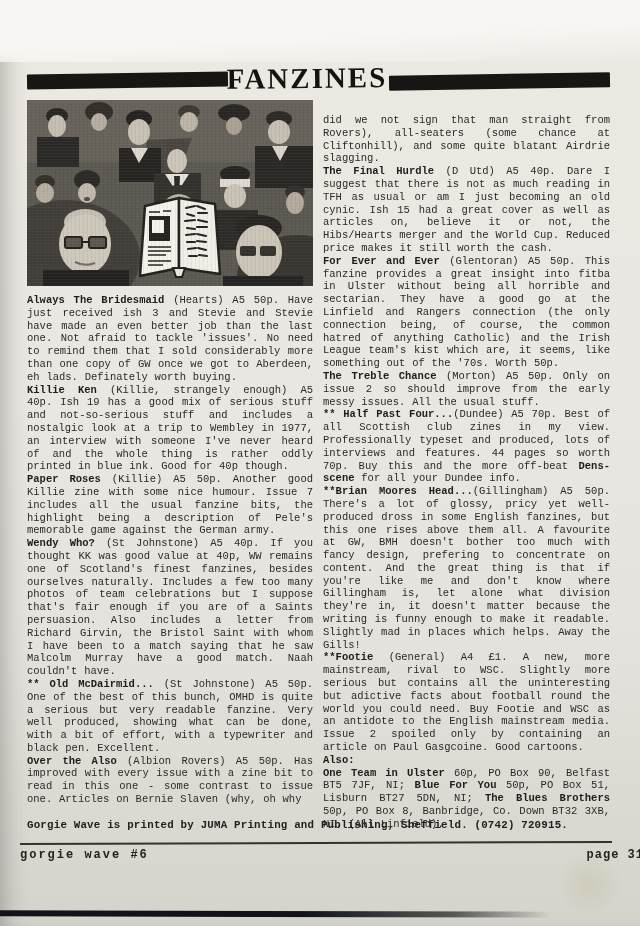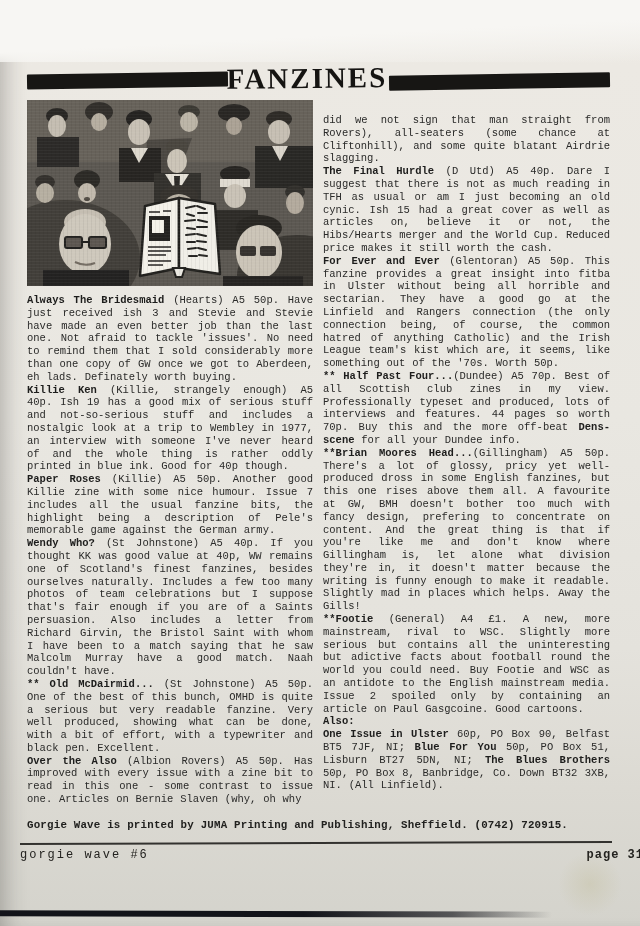--- a/index.html
+++ b/index.html
@@ -43,21 +43,21 @@
     margin:0;font-size:10.5px;line-height:12.8px;text-align:justify;
     word-spacing:.5px;color:#2a2a29;
   }
   .para b{font-weight:700;color:#1d1d1c;}
   .printer{
     position:absolute;left:27px;top:819px;width:583px;
     font-size:10.8px;font-weight:700;color:#21211f;letter-spacing:.2px;
   }
   .footer-rule{position:absolute;left:20px;top:842px;width:592px;height:2px;background:#33322f;transform:rotate(-0.2deg);}
   .footer-left{
-    position:absolute;left:20px;top:848px;font-size:12px;font-weight:400;
+    position:absolute;left:20px;top:848px;font-size:12px;font-weight:700;
     letter-spacing:2px;color:#23221f;
   }
   .footer-right{
     position:absolute;right:28px;top:848px;font-size:12px;font-weight:700;
     letter-spacing:1px;color:#23221f;
   }
   .bottom-edge{
     position:absolute;left:0;top:911px;width:552px;height:6px;
     background:linear-gradient(to right,#121319 0 55%,rgba(18,19,25,.65) 82%,rgba(18,19,25,0) 100%);
     border-radius:0 3px 3px 0;transform:rotate(0.15deg);
@@ -161,25 +161,26 @@
     <p class="para"><b>Paper Roses</b><span> (Killie) A5 50p. Another good Killie zine with some nice humour. Issue 7 includes all the usual fanzine bits, the highlight being a description of Pele's memorable game against the German army.</span></p>
     <p class="para"><b>Wendy Who?</b><span> (St Johnstone) A5 40p. If you thought KK was good value at 40p, WW remains one of Scotland's finest fanzines, besides ourselves naturally. Includes a few too many photos of team celebrations but I suppose that's fair enough if you are of a Saints persuasion. Also includes a letter from Richard Girvin, the Bristol Saint with whom I have been to a match saying that he saw Malcolm Murray have a good match. Naah couldn't have.</span></p>
     <p class="para"><b>** Old McDairmid...</b><span> (St Johnstone) A5 50p. One of the best of this bunch, OMHD is quite a serious but very readable fanzine. Very well produced, showing what can be done, with a bit of effort, with a typewriter and black pen. Excellent.</span></p>
     <p class="para"><b>Over the Also</b><span> (Albion Rovers) A5 50p. Has improved with every issue with a zine bit to read in this one - some contrast to issue one. Articles on Bernie Slaven (why, oh why</span></p>
   </section>
 
   <section class="col col-right">
     <p class="para"><span>did we not sign that man straight from Rovers), all-seaters (some chance at Cliftonhill), and some quite blatant Airdrie slagging.</span></p>
     <p class="para"><b>The Final Hurdle</b><span> (D Utd) A5 40p. Dare I suggest that there is not as much reading in TFH as usual or am I just becoming an old cynic. Ish 15 had a great cover as well as articles on, believe it or not, the Hibs/Hearts merger and the World Cup. Reduced price makes it still worth the cash.</span></p>
     <p class="para"><b>For Ever and Ever</b><span> (Glentoran) A5 50p. This fanzine provides a great insight into fitba in Ulster without being all horrible and sectarian. They have a good go at the Linfield and Rangers connection (the only connection being, of course, the common hatred of anything Catholic) and the Irish League team's kist which are, it seems, like something out of the '70s. Worth 50p.</span></p>
+    <p class="para"><b>The Treble Chance</b><span> (Morton) A5 50p. Only on issue 2 so should improve from the early messy issues. All the usual stuff.</span></p>
     <p class="para"><b>** Half Past Four...</b><span>(Dundee) A5 70p. Best of all Scottish club zines in my view. Professionally typeset and produced, lots of interviews and features. 44 pages so worth 70p. Buy this and the more off-beat </span><b>Dens-scene</b><span> for all your Dundee info.</span></p>
     <p class="para"><b>**Brian Moores Head...</b><span>(Gillingham) A5 50p. There's a lot of glossy, pricy yet well-produced dross in some English fanzines, but this one rises above them all. A favourite at GW, BMH doesn't bother too much with fancy design, prefering to concentrate on content. And the great thing is that if you're like me and don't know where Gillingham is, let alone what division they're in, it doesn't matter because the writing is funny enough to make it readable. Slightly mad in places which helps. Away the Gills!</span></p>
     <p class="para"><b>**Footie</b><span> (General) A4 £1. A new, more mainstream, rival to WSC. Slightly more serious but contains all the uninteresting but adictive facts about football round the world you could need. Buy Footie and WSC as an antidote to the English mainstream media. Issue 2 spoiled only by containing an article on Paul Gasgcoine. Good cartoons.</span></p>
     <p class="para"><b>Also:</b></p>
-    <p class="para"><b>One Issue in Ulster</b><span> 60p, PO Box 90, Belfast BT5 7JF, NI; </span><b>Blue For You</b><span> 50p, PO Box 51, Lisburn BT27 5DN, NI; </span><b>The Blues Brothers</b><span> 50p, PO Box 8, Banbridge, Co. Down BT32 3XB, NI. (All Linfield).</span></p>
+    <p class="para"><b>One Team in Ulster</b><span> 60p, PO Box 90, Belfast BT5 7JF, NI; </span><b>Blue For You</b><span> 50p, PO Box 51, Lisburn BT27 5DN, NI; </span><b>The Blues Brothers</b><span> 50p, PO Box 8, Banbridge, Co. Down BT32 3XB, NI. (All Linfield).</span></p>
   </section>
 
   <div class="printer">Gorgie Wave is printed by JUMA Printing and Publishing, Sheffield. (0742) 720915.</div>
 
   <div class="footer-rule"></div>
   <div class="footer-left">gorgie wave #6</div>
   <div class="footer-right">page 31</div>
 
   <div class="stain"></div>
   <div class="bottom-edge"></div>

